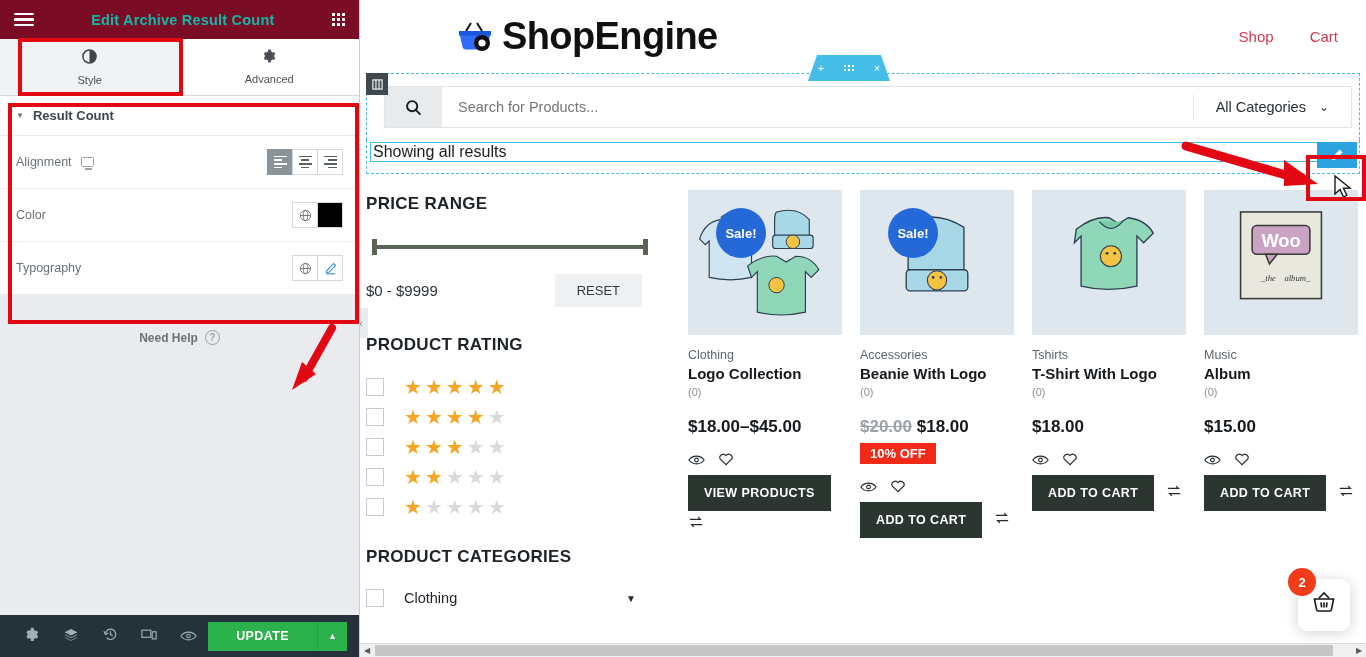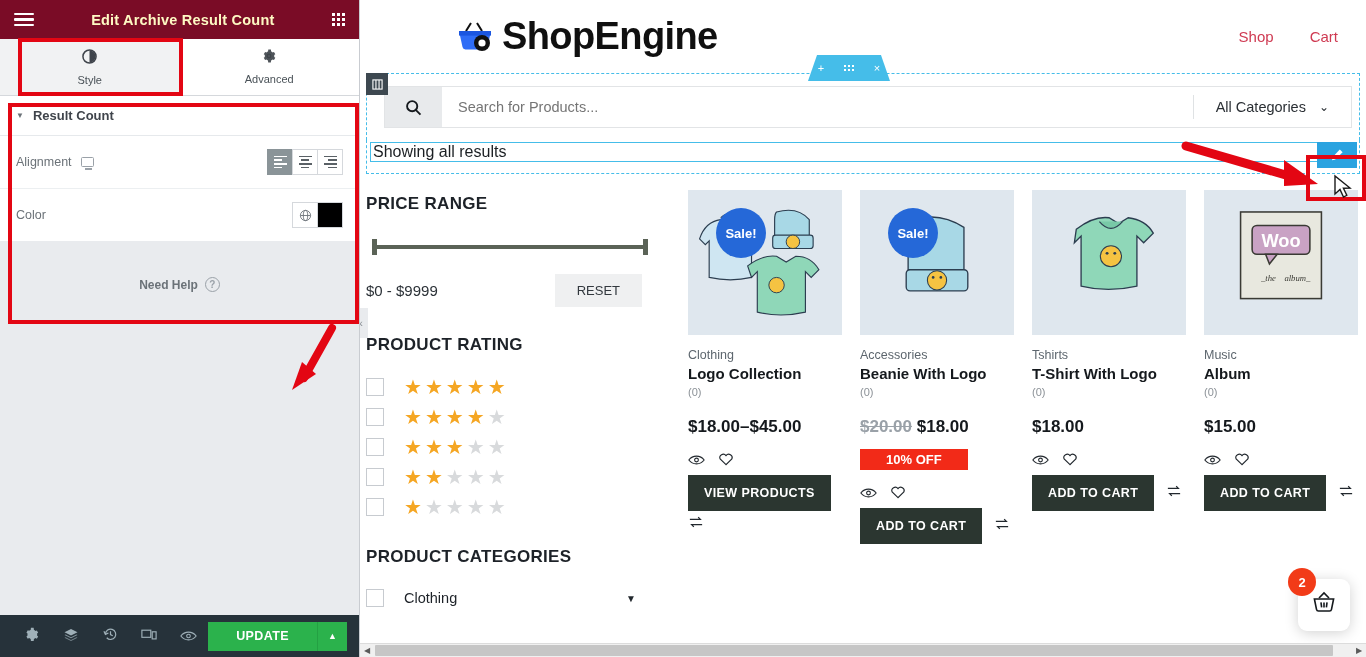--- a/index.html
+++ b/index.html
@@ -10,21 +10,21 @@
     position:relative;
   }
 
   
   #panel {
     position:absolute; left:0; top:0; width:360px; height:657px;
     background:#e9ebee; display:flex; flex-direction:column;
     border-right:1px solid #c9ccd1;
   }
   .panel-header {
-    height:39px; background:#7a0c26; color:#fef9c3;
+    height:39px; background:#7a0c26; color:#14b8a6;
     display:flex; align-items:center; justify-content:space-between;
     padding:0 14px; flex:0 0 39px;
   }
   .panel-header .ph-title {
     font-size:14.5px; font-weight:600; letter-spacing:.2px;
     flex:1; text-align:center;
   }
   .burger { width:20px; height:14px; display:flex; flex-direction:column; justify-content:space-between; cursor:pointer;}
   .burger i { display:block; height:2.4px; background:#fff; border-radius:1px;}
   .burger i:nth-child(2){ width:100%; }
@@ -212,21 +212,21 @@
     background:#2568d8; color:#fff; font-size:13px; font-weight:600;
     display:flex;align-items:center;justify-content:center; z-index:2;
   }
   .p-cat { font-size:12.5px; color:#5d6view; color:#5d666e; margin-top:13px;}
   .p-name { font-size:15px; font-weight:700; color:#15191d; margin-top:3px;}
   .p-count { font-size:11px; color:#8b9197; margin-top:4px;}
   .p-price { font-size:17px; font-weight:700; color:#15191d; margin-top:19px;}
   .p-price .old { color:#9aa1a8; text-decoration:line-through; font-weight:700;}
   .off-badge {
     display:inline-block; background:#f22a18; color:#fff; font-size:13px; font-weight:700;
-    padding:3px 26px; margin-top:12px;
+    padding:3px 10px; margin-top:6px;
   }
   .p-icons { display:flex; gap:13px; margin-top:15px; font-size:15px; color:#22282e;}
   .p-icons span{cursor:pointer;}
   .p-actions { display:flex; align-items:center; gap:12px; margin-top:6px;}
   .cart-btn {
     background:#2b3630; color:#fff; font-size:12.5px; font-weight:700; letter-spacing:.4px;
     padding:11px 16px; border:none; cursor:pointer; font-family:"Liberation Sans",sans-serif;
   }
   .compare-ico{ font-size:16px; color:#22282e; cursor:pointer;}
   .cat-item { display:flex; align-items:center; gap:20px; margin-top:14px;}
@@ -350,20 +350,38 @@
             <svg width="13" height="13" viewBox="0 0 16 16" fill="none" stroke="#6b7278" stroke-width="1.1">
                 <circle cx="8" cy="8" r="6.3"></circle>
                 <ellipse cx="8" cy="8" rx="2.7" ry="6.3"></ellipse>
                 <line x1="1.8" y1="8" x2="14.2" y2="8"></line>
               </svg>
           </div>
           <div class="swatch" style="background:#000000"></div>
         </div>
       </div>
 
+      <div class="ctrl-row">
+        <div class="ctrl-label">Typography</div>
+        <div class="mini-group">
+          <div class="mini-btn">
+            <svg width="13" height="13" viewBox="0 0 16 16" fill="none" stroke="#6b7278" stroke-width="1.1">
+                <circle cx="8" cy="8" r="6.3"></circle>
+                <ellipse cx="8" cy="8" rx="2.7" ry="6.3"></ellipse>
+                <line x1="1.8" y1="8" x2="14.2" y2="8"></line>
+              </svg>
+          </div>
+          <div class="mini-btn pencil">
+            <svg width="13" height="13" viewBox="0 0 16 16">
+                <path d="M11.6 1.8 14.2 4.4 5.6 13 3 13.4 3.4 10.8z" fill="none" stroke="#2a8fd4" stroke-width="1.3"></path>
+                <line x1="3" y1="14.6" x2="14" y2="14.6" stroke="#2a8fd4" stroke-width="1.3"></line>
+              </svg>
+          </div>
+        </div>
+      </div>
     </div>
     <div class="panel-filler"></div>
 
     <div class="need-help">
       <span>Need Help</span>
       <span class="qmark">?</span>
     </div>
   </div>
 
   <div class="panel-footer">

